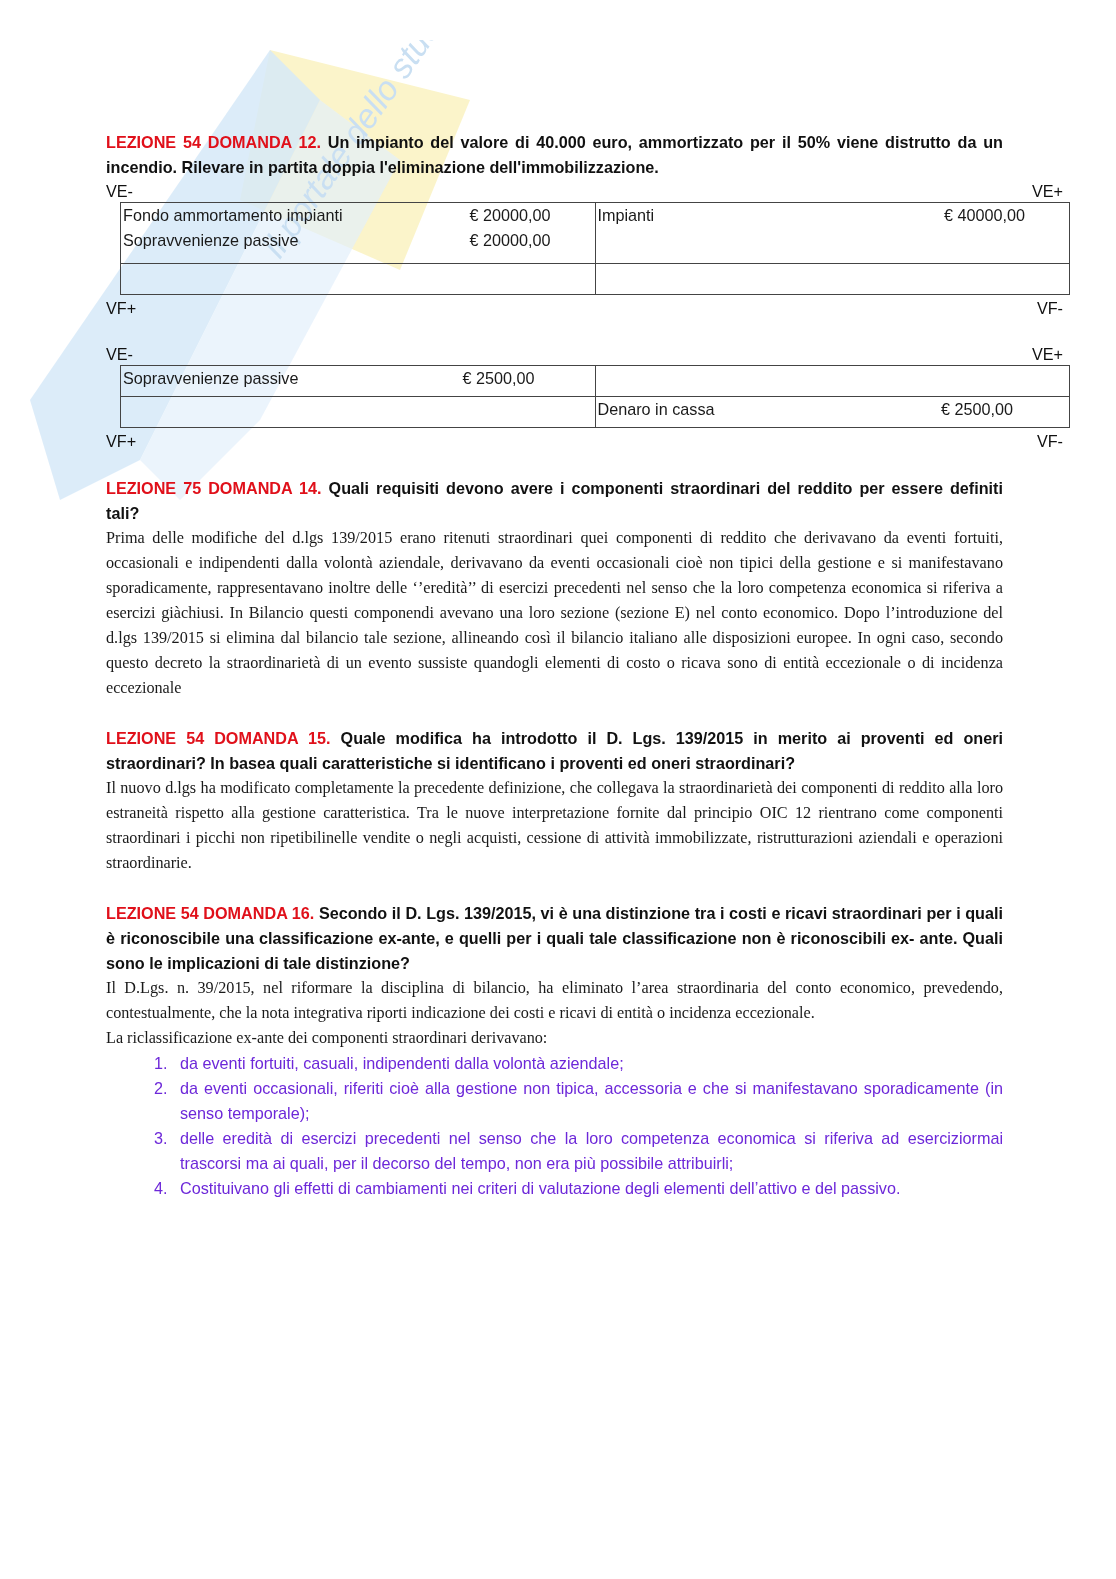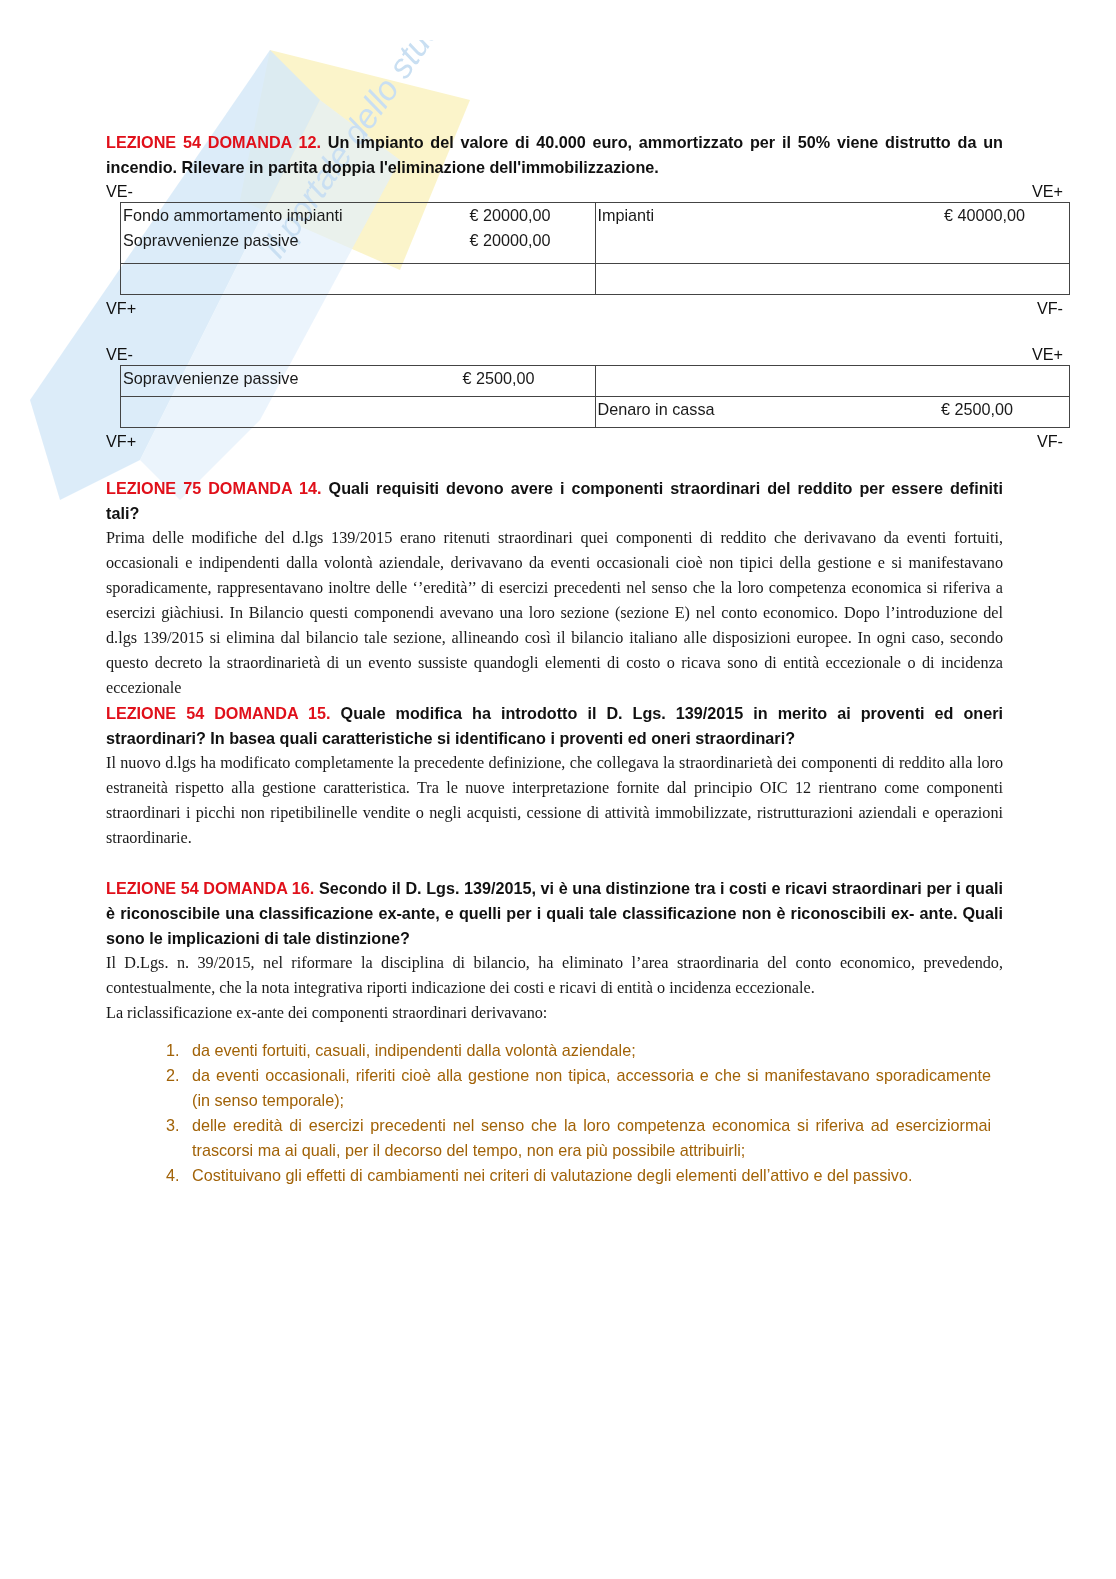--- a/index.html
+++ b/index.html
@@ -18,21 +18,21 @@
   .p { font-size: 16.2px; line-height: 25px; text-align: justify; margin: 0; color: #1a1a1a; font-family: Liberation Serif, serif; }
   .vrow { display: flex; justify-content: space-between; font-size: 16.2px; line-height: 22px; width: 957px; gap: 24px; }
   table.ledger {
     border-collapse: collapse; margin-left: 14px; width: 950px;
     font-size: 16.2px; color: #1a1a1a;
   }
   table.ledger td { border: 1.3px solid #444; vertical-align: top; padding: 0 2px; height: 30px; }
   .cell { display: flex; justify-content: space-between; }
   .cell .amt { padding-right: 42px; }
   .line { display: block; line-height: 25px; }
-  ol.list { margin: 12px; padding-left: 66px; font-size: 16.2px; line-height: 25px; text-align: justify; color: #a16207; }
+  ol.list { margin: 0; padding-left: 66px; font-size: 16.2px; line-height: 25px; text-align: justify; color: #6d28d9; }
   ol.list li { padding-left: 8px; }
 </style>
 </head>
 <body>
 
 <svg class="watermark" viewBox="0 0 500 470">
   <polygon points="250,10 450,60 380,230 220,160" fill="#fbf3c4" opacity="0.9"></polygon>
   <polygon points="10,360 250,10 300,60 120,420 40,460" fill="#d6e9f8" opacity="0.85"></polygon>
   <polygon points="120,420 300,60 380,120 240,380 160,460" fill="#e3f0fb" opacity="0.7"></polygon>
   <text x="260" y="220" transform="rotate(-55 260 220)" font-size="34" font-family="Liberation Sans, sans-serif" fill="#c9dff2" font-style="italic">il portale dello studente</text>
@@ -109,21 +109,21 @@
       <span>VF+</span>
       <span>VF-</span>
     </div>
   </div>
 
   <div class="block" style="margin-top:24px">
     <p class="q"><span class="tag">LEZIONE 75 DOMANDA 14.</span><span> Quali requisiti devono avere i componenti straordinari del reddito per essere definiti tali?</span></p>
     <p class="p">Prima delle modifiche del d.lgs 139/2015 erano ritenuti straordinari quei componenti di reddito che derivavano da eventi fortuiti, occasionali e indipendenti dalla volontà aziendale, derivavano da eventi occasionali cioè non tipici della gestione e si manifestavano sporadicamente, rappresentavano inoltre delle ‘’eredità’’ di esercizi precedenti nel senso che la loro competenza economica si riferiva a esercizi giàchiusi. In Bilancio questi componendi avevano una loro sezione (sezione E) nel conto economico. Dopo l’introduzione del d.lgs 139/2015 si elimina dal bilancio tale sezione, allineando così il bilancio italiano alle disposizioni europee. In ogni caso, secondo questo decreto la straordinarietà di un evento sussiste quandogli elementi di costo o ricava sono di entità eccezionale o di incidenza eccezionale</p>
   </div>
 
-  <div class="block" style="">
+  <div class="block" style="margin-top:25px">
     <p class="q"><span class="tag">LEZIONE 54 DOMANDA 15.</span><span> Quale modifica ha introdotto il D. Lgs. 139/2015 in merito ai proventi ed oneri straordinari? In basea quali caratteristiche si identificano i proventi ed oneri straordinari?</span></p>
     <p class="p">Il nuovo d.lgs ha modificato completamente la precedente definizione, che collegava la straordinarietà dei componenti di reddito alla loro estraneità rispetto alla gestione caratteristica. Tra le nuove interpretazione fornite dal principio OIC 12 rientrano come componenti straordinari i picchi non ripetibilinelle vendite o negli acquisti, cessione di attività immobilizzate, ristrutturazioni aziendali e operazioni straordinarie.</p>
   </div>
 
   <div class="block" style="margin-top:25px">
     <p class="q"><span class="tag">LEZIONE 54 DOMANDA 16.</span><span> Secondo il D. Lgs. 139/2015, vi è una distinzione tra i costi e ricavi straordinari per i quali è riconoscibile una classificazione ex-ante, e quelli per i quali tale classificazione non è riconoscibili ex- ante. Quali sono le implicazioni di tale distinzione?</span></p>
     <p class="p">Il D.Lgs. n. 39/2015, nel riformare la disciplina di bilancio, ha eliminato l’area straordinaria del conto economico, prevedendo, contestualmente, che la nota integrativa riporti indicazione dei costi e ricavi di entità o incidenza eccezionale.</p>
     <p class="p">La riclassificazione ex-ante dei componenti straordinari derivavano:</p>
     <ol class="list">
       <li>da eventi fortuiti, casuali, indipendenti dalla volontà aziendale;</li>

